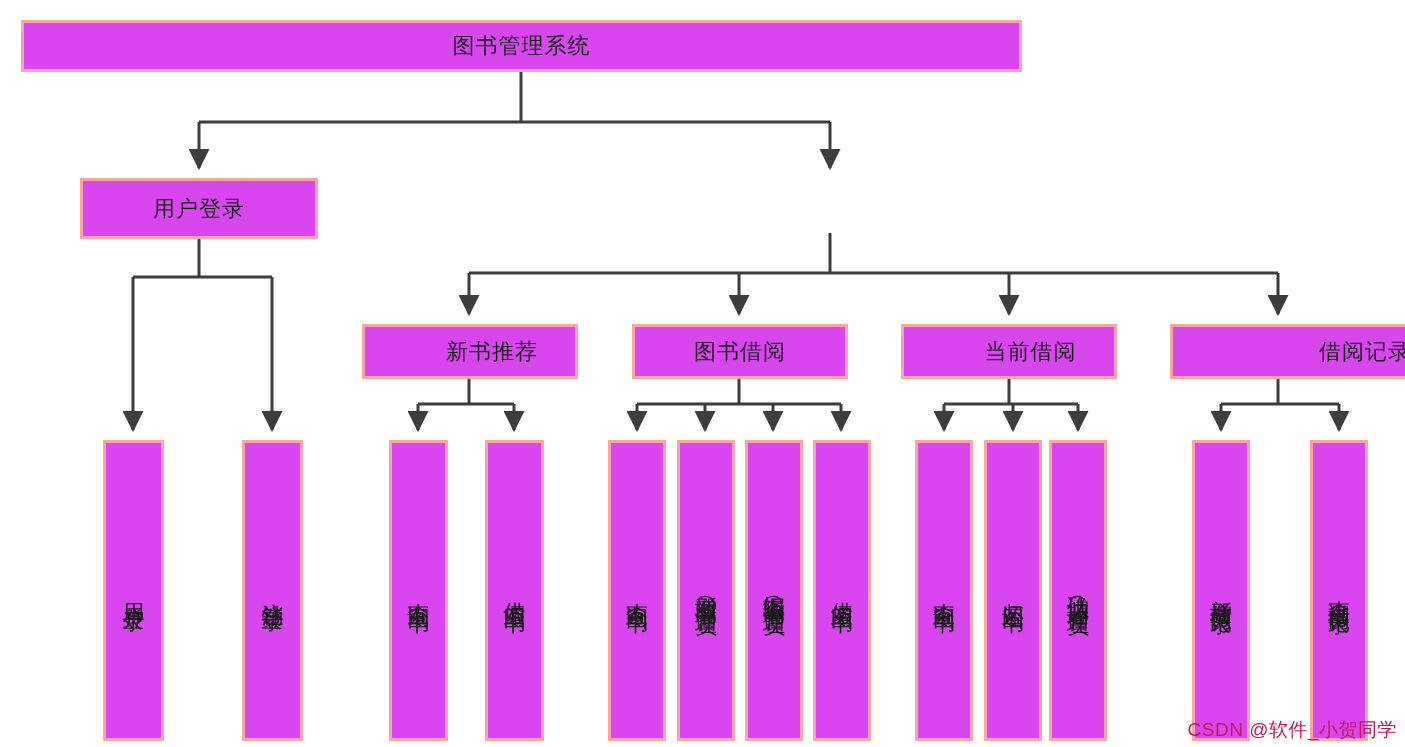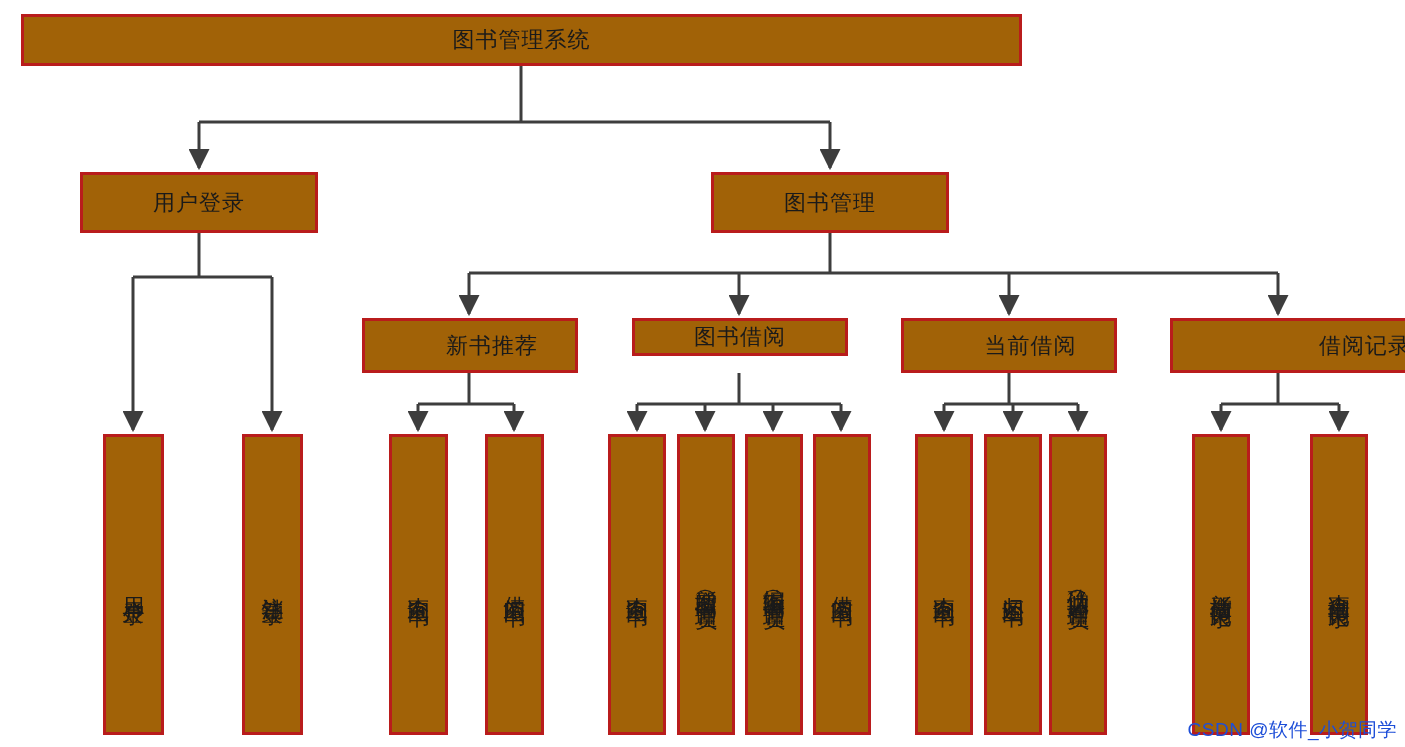--- a/index.html
+++ b/index.html
@@ -21,26 +21,27 @@
     position: absolute;
     left: 0;
     top: 0;
     width: 1405px;
     height: 747px;
     pointer-events: none;
   }
   .node {
     position: absolute;
     box-sizing: border-box;
-    border: 3px solid #b91c1c;
-    background: #a16207;
+    border: 3px solid #fca5a5;
+    background: #d946ef;
     display: flex;
     align-items: center;
     justify-content: center;
     color: #1a1a1a;
+    margin-top: 6px;
   }
   .node.h {
     font-size: 22px;
     letter-spacing: 1px;
   }
   .node.leaf {
     font-size: 22px;
     writing-mode: vertical-rl;
     text-orientation: upright;
     letter-spacing: 3px;
@@ -50,21 +51,21 @@
   .node.leaf .lbl {
     writing-mode: vertical-rl;
     text-orientation: upright;
     white-space: nowrap;
   }
   .watermark {
     position: absolute;
     right: 8px;
     bottom: 4px;
     font-size: 19px;
-    color: #1d4ed8;
+    color: #be185d;
     white-space: nowrap;
     letter-spacing: 0.5px;
   }
 </style>
 </head>
 <body>
 
 <div id="canvas">
 
   <svg id="wires" viewBox="0 0 1405 747" xmlns="http://www.w3.org/2000/svg">
@@ -120,28 +121,25 @@
     </g>
   </svg>
 
   <div class="node h" style="left:21px; top:14px; width:1001px; height:52px;">
     <span class="lbl">图书管理系统</span>
   </div>
 
   <div class="node h" style="left:80px; top:172px; width:238px; height:61px;">
     <span class="lbl">用户登录</span>
   </div>
-  <div class="node h" style="left:711px; top:172px; width:238px; height:61px;">
-    <span class="lbl">图书管理</span>
-  </div>
 
   <div class="node h" style="left:362px; top:318px; width:216px; height:55px;padding-left:44px;">
     <span class="lbl">新书推荐</span>
   </div>
-  <div class="node h" style="left:632px; top:318px; width:216px; height:38px;">
+  <div class="node h" style="left:632px; top:318px; width:216px; height:55px;">
     <span class="lbl">图书借阅</span>
   </div>
   <div class="node h" style="left:901px; top:318px; width:216px; height:55px;padding-left:43px;">
     <span class="lbl">当前借阅</span>
   </div>
   <div class="node h" style="left:1170px; top:318px; width:244px; height:55px;justify-content:flex-end;">
     <span class="lbl">借阅记录</span>
   </div>
 
   <div class="node leaf" style="left:103px; top:434px; width:61px; height:301px;">

